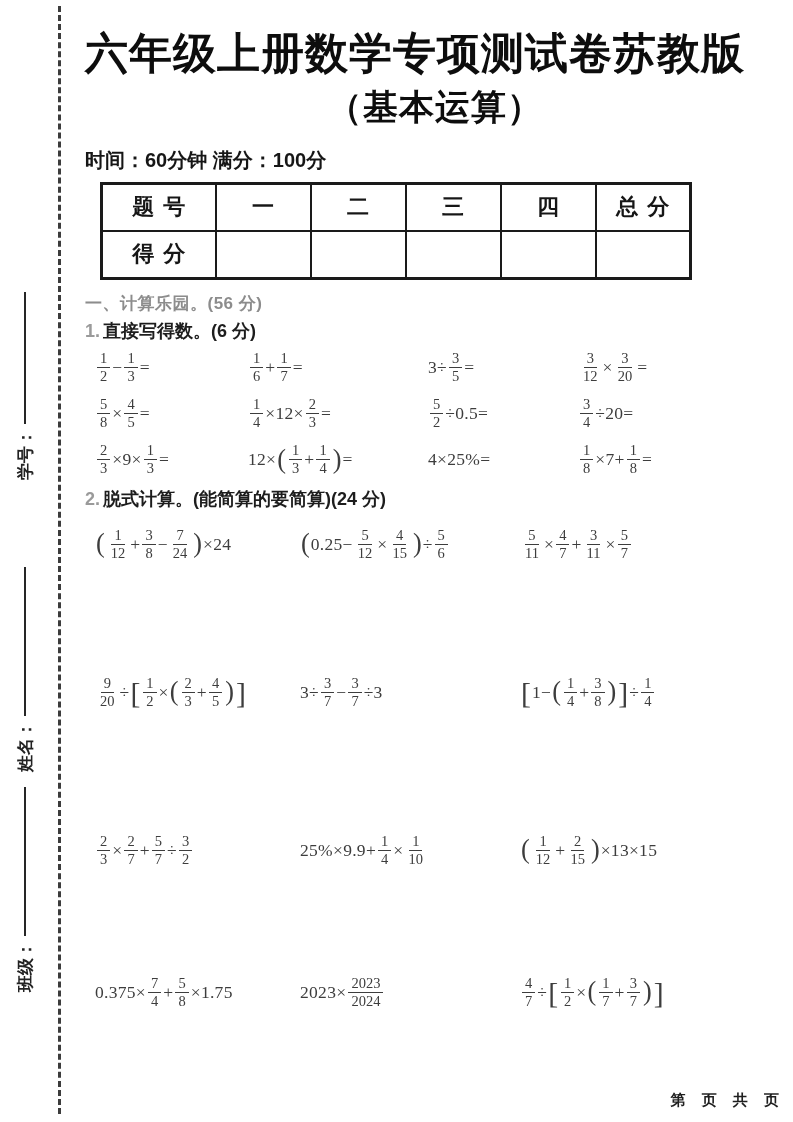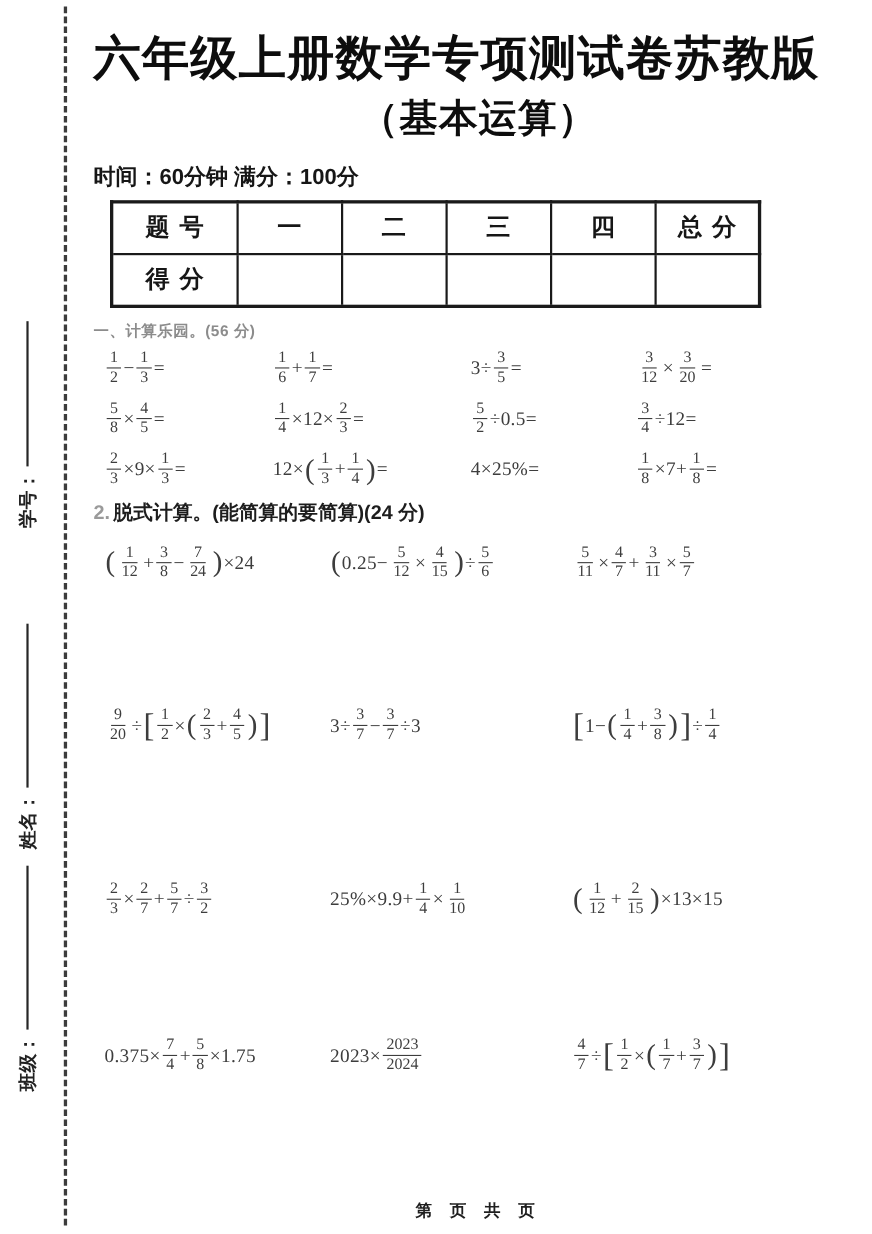--- a/index.html
+++ b/index.html
@@ -48,21 +48,21 @@
   }
   table.score td{
     border:2px solid #1a1a1a;height:43px;text-align:center;vertical-align:middle;
     font-size:22px;font-weight:600;color:#161616;
   }
   table.score{border:3px solid #1a1a1a;}
   table.score td.lab{letter-spacing:9px;text-indent:9px;}
   table.score col.c0{width:114px;}
   
   .sec-head{
-    margin:12px 0 0 0;font-size:14px;font-weight:700;color:#8c8c8c;letter-spacing:.5px;
+    margin:12px 0 0 0;font-size:17px;font-weight:700;color:#8c8c8c;letter-spacing:.5px;
   }
   .part-head{
     margin:4px 0 0 0;font-size:18px;font-weight:700;color:#1d1d1d;
   }
   .part-head .pnum{color:#9a9a9a;font-weight:600;margin-right:3px;}
   
   .dgrid{
     display:grid;grid-template-columns:153px 180px 150px 1fr;
     grid-auto-rows:46px;align-items:center;
     padding-left:10px;margin-top:2px;
@@ -82,21 +82,21 @@
   .paren{font-size:1.5em;font-weight:400;line-height:.9;margin:0 1px;color:#3d3d3d;}
   .bracket{font-size:1.7em;font-weight:400;line-height:.85;margin:0 1px;color:#3d3d3d;}
   .frac{
     display:inline-flex;flex-direction:column;align-items:center;
     font-size:14.5px;line-height:1.18;margin:0 2px;color:#3d3d3d;
   }
   .frac .nu{padding:0 3px;border-bottom:1.4px solid #3d3d3d;}
   .frac .de{padding:0 3px;}
   
   .footer{
-    position:absolute;left:0;right:0;bottom:12px;text-align:center;
+    position:absolute;left:0;right:0;bottom:12px;text-align:right;
     font-size:15px;font-weight:600;letter-spacing:6px;color:#1f1f1f;
   }
 </style>
 </head>
 <body>
 
 <div class="page">
 
   <div class="dash-rule"></div>
 
@@ -143,20 +143,23 @@
         <td></td>
         <td></td>
         <td></td>
         <td></td>
       </tr>
       </tbody>
     </table>
 
     <div class="sec-head">一、计算乐园。(56 分)</div>
 
+    <div class="part-head">
+      <span class="pnum">1.</span><span>直接写得数。(6 分)</span>
+    </div>
 
     <div class="dgrid">
         <div class="expr">
           <span class="frac">
             <span class="nu">1</span>
             <span class="de">2</span>
           </span>
           <span class="tok">−</span>
           <span class="frac">
             <span class="nu">1</span>
@@ -225,21 +228,21 @@
             <span class="nu">5</span>
             <span class="de">2</span>
           </span>
           <span class="tok">÷0.5=</span>
         </div>
         <div class="expr">
           <span class="frac">
             <span class="nu">3</span>
             <span class="de">4</span>
           </span>
-          <span class="tok">÷12=</span>
+          <span class="tok">÷20=</span>
         </div>
         <div class="expr">
           <span class="frac">
             <span class="nu">2</span>
             <span class="de">3</span>
           </span>
           <span class="tok">×9×</span>
           <span class="frac">
             <span class="nu">1</span>
             <span class="de">3</span>

